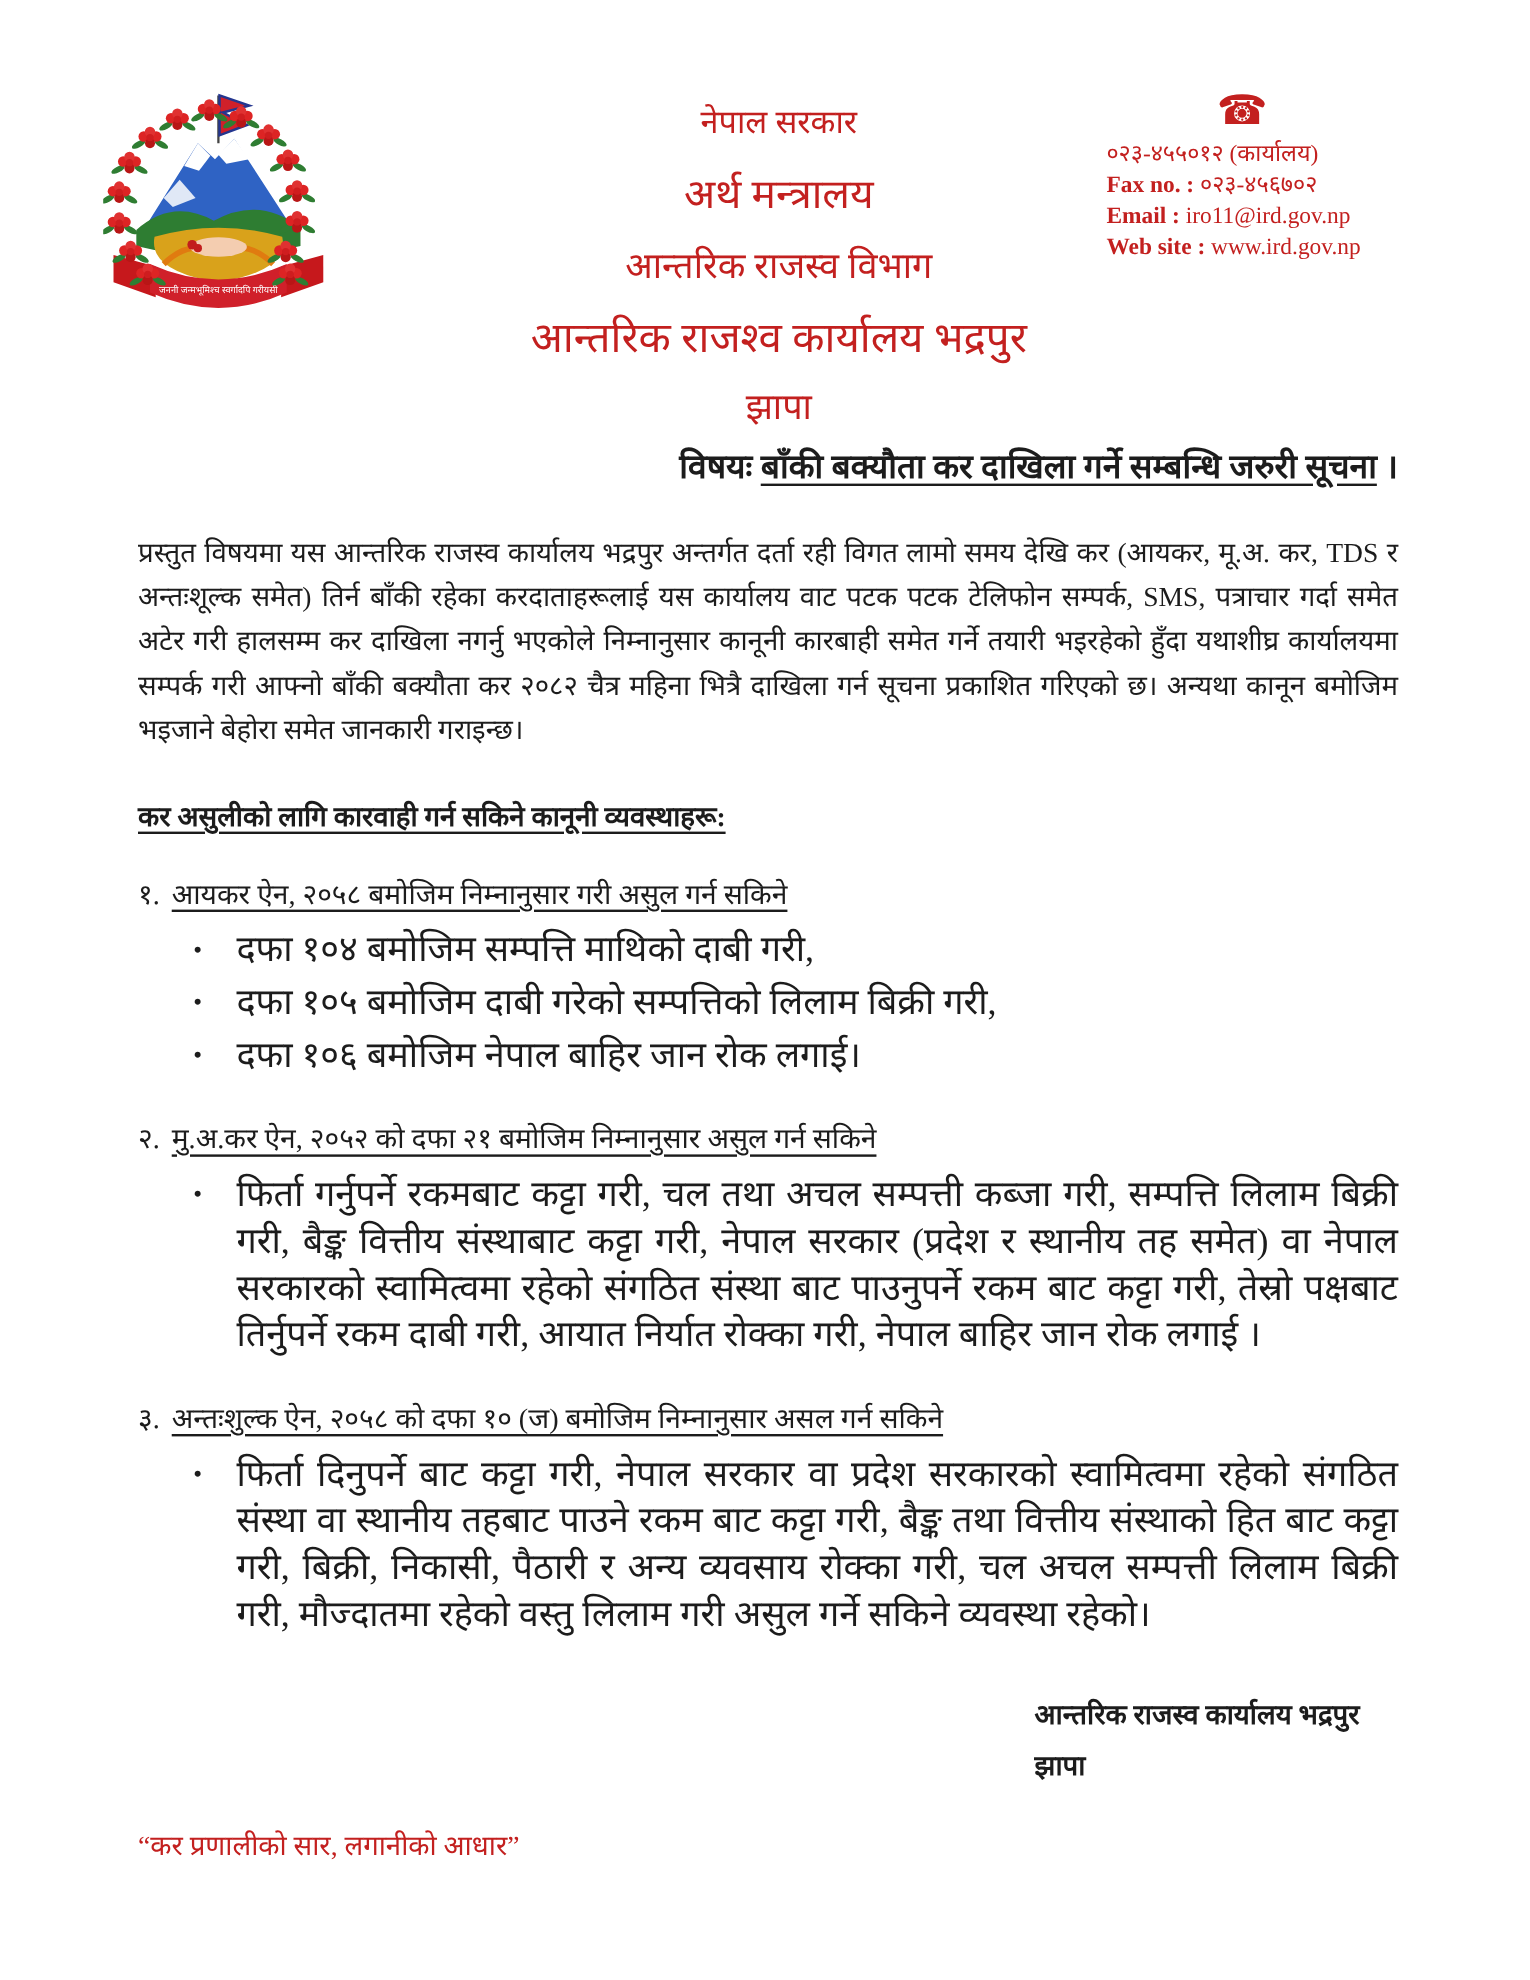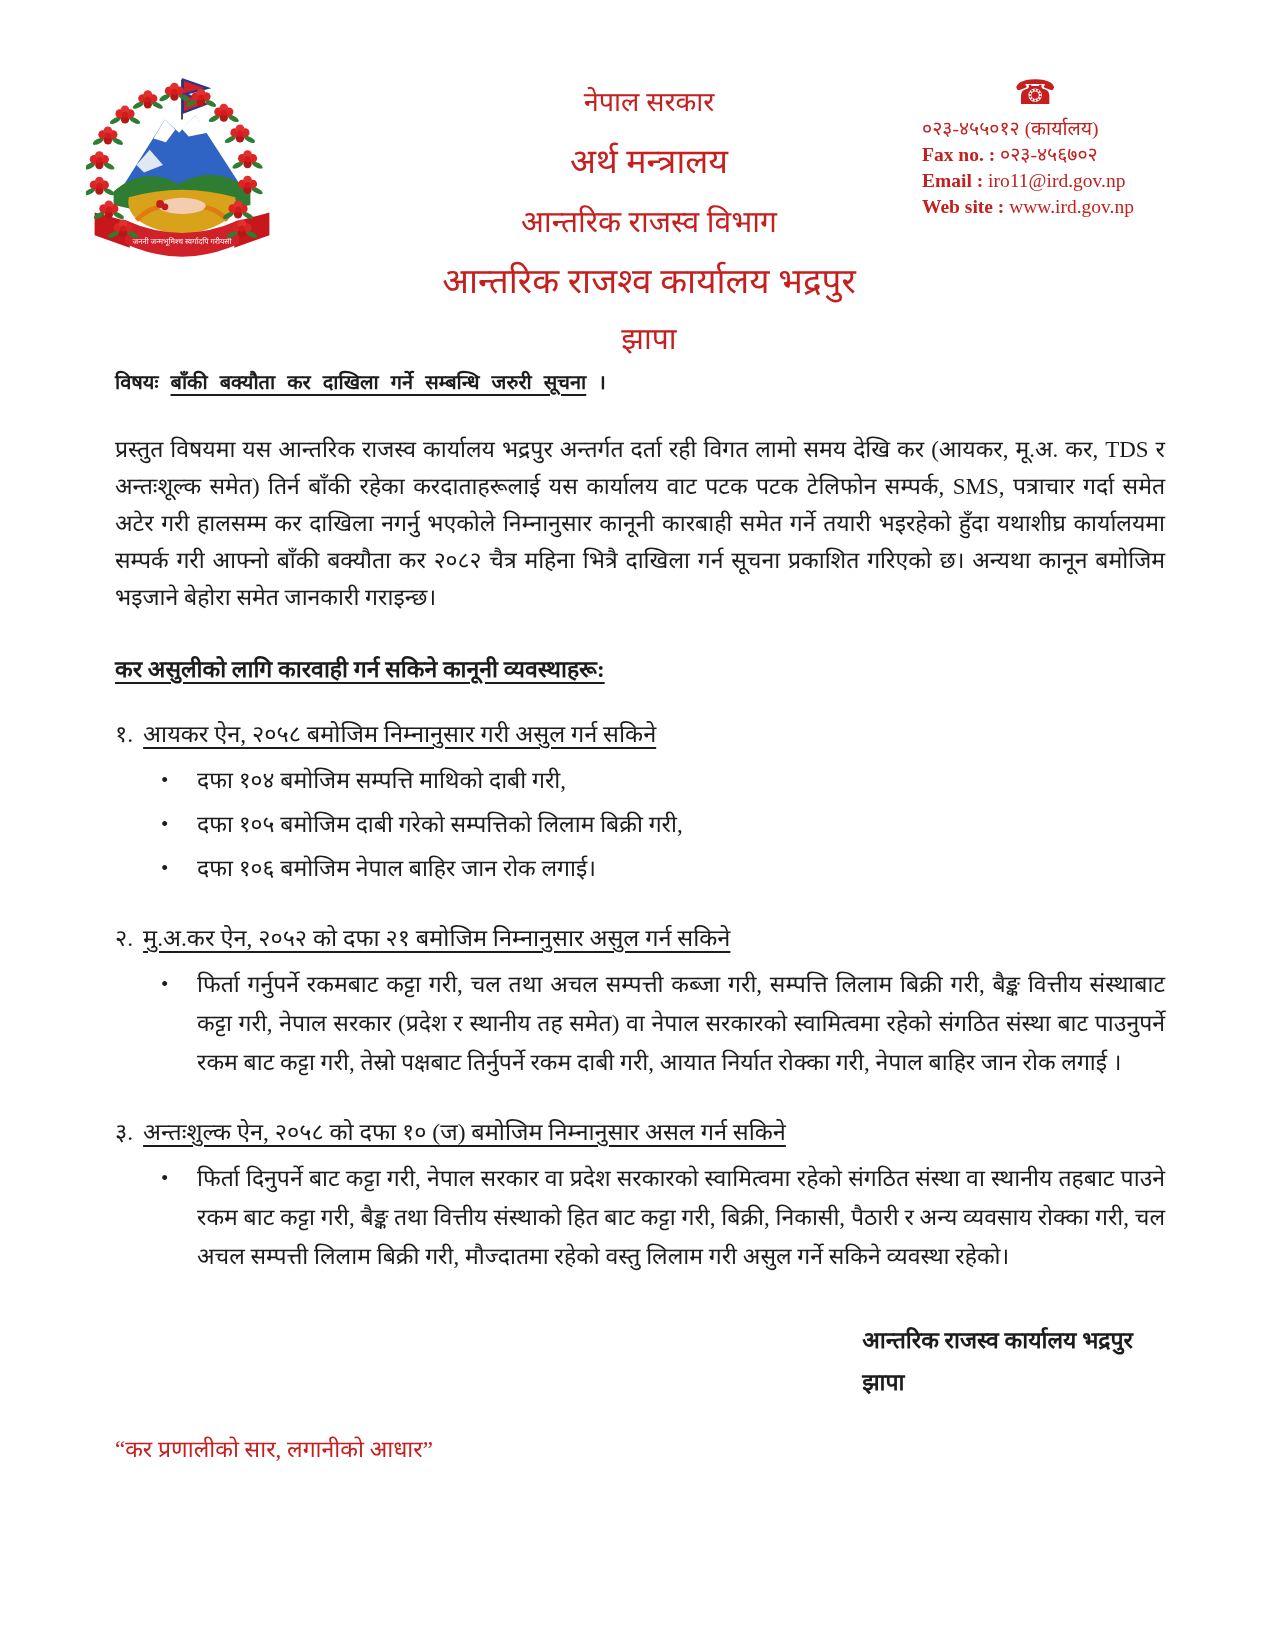--- a/index.html
+++ b/index.html
@@ -13,33 +13,33 @@
   .hdr-l1{font-size:27px;margin-bottom:18px;}
   .hdr-l2{font-size:34px;margin-bottom:17px;}
   .hdr-l3{font-size:30px;margin-bottom:15px;}
   .hdr-l4{font-size:35px;margin-bottom:14px;}
   .hdr-l5{font-size:30px;}
   .contact{position:absolute;left:922px;top:76px;width:260px;color:#c3201f;font-size:19.5px;line-height:26px;}
   .contact .phone-ic{font-size:34px;line-height:34px;padding-left:92px;margin-bottom:6px;}
   .contact b{font-weight:bold;}
   
   .docbody{position:absolute;left:115px;top:368px;width:1050px;}
-  .subject{text-align:left;font-size:20px;font-weight:600;margin-bottom:36px;font-family:Liberation Mono, monospace;}
+  .subject{text-align:right;font-size:28px;font-weight:600;margin-bottom:36px;}
   .subject .u{text-decoration:underline;text-underline-offset:5px;}
   .para{font-size:23px;line-height:37px;text-align:justify;}
   .main-heading{margin-top:36px;font-size:23px;font-weight:bold;}
   .main-heading span{text-decoration:underline;text-underline-offset:5px;}
   .section{margin-top:33px;}
   .sec-title{font-size:23.5px;}
   .sec-title .num{margin-right:10px;}
   .sec-title .t{text-decoration:underline;text-underline-offset:5px;}
   .bullets{margin-top:12px;}
   .bullet{display:flex;padding-left:46px;margin-bottom:5px;}
   .bullet .dot{width:36px;font-size:21px;line-height:39px;}
-  .bullet .bt{flex:1;font-size:23px;line-height:39px;text-align:justify;}
+  .bullet .bt{flex:1;font-size:30px;line-height:39px;text-align:justify;}
   
   .sig-row{margin-top:44px;display:flex;justify-content:flex-end;padding-right:32px;}
   .sig{ text-align:left;font-size:23px;line-height:42px;font-weight:bold;}
   .slogan{margin-top:28px;text-align:left;color:#c3201f;font-size:23px;}
 </style>
 </head>
 <body>
 
 <div class="page">
 

